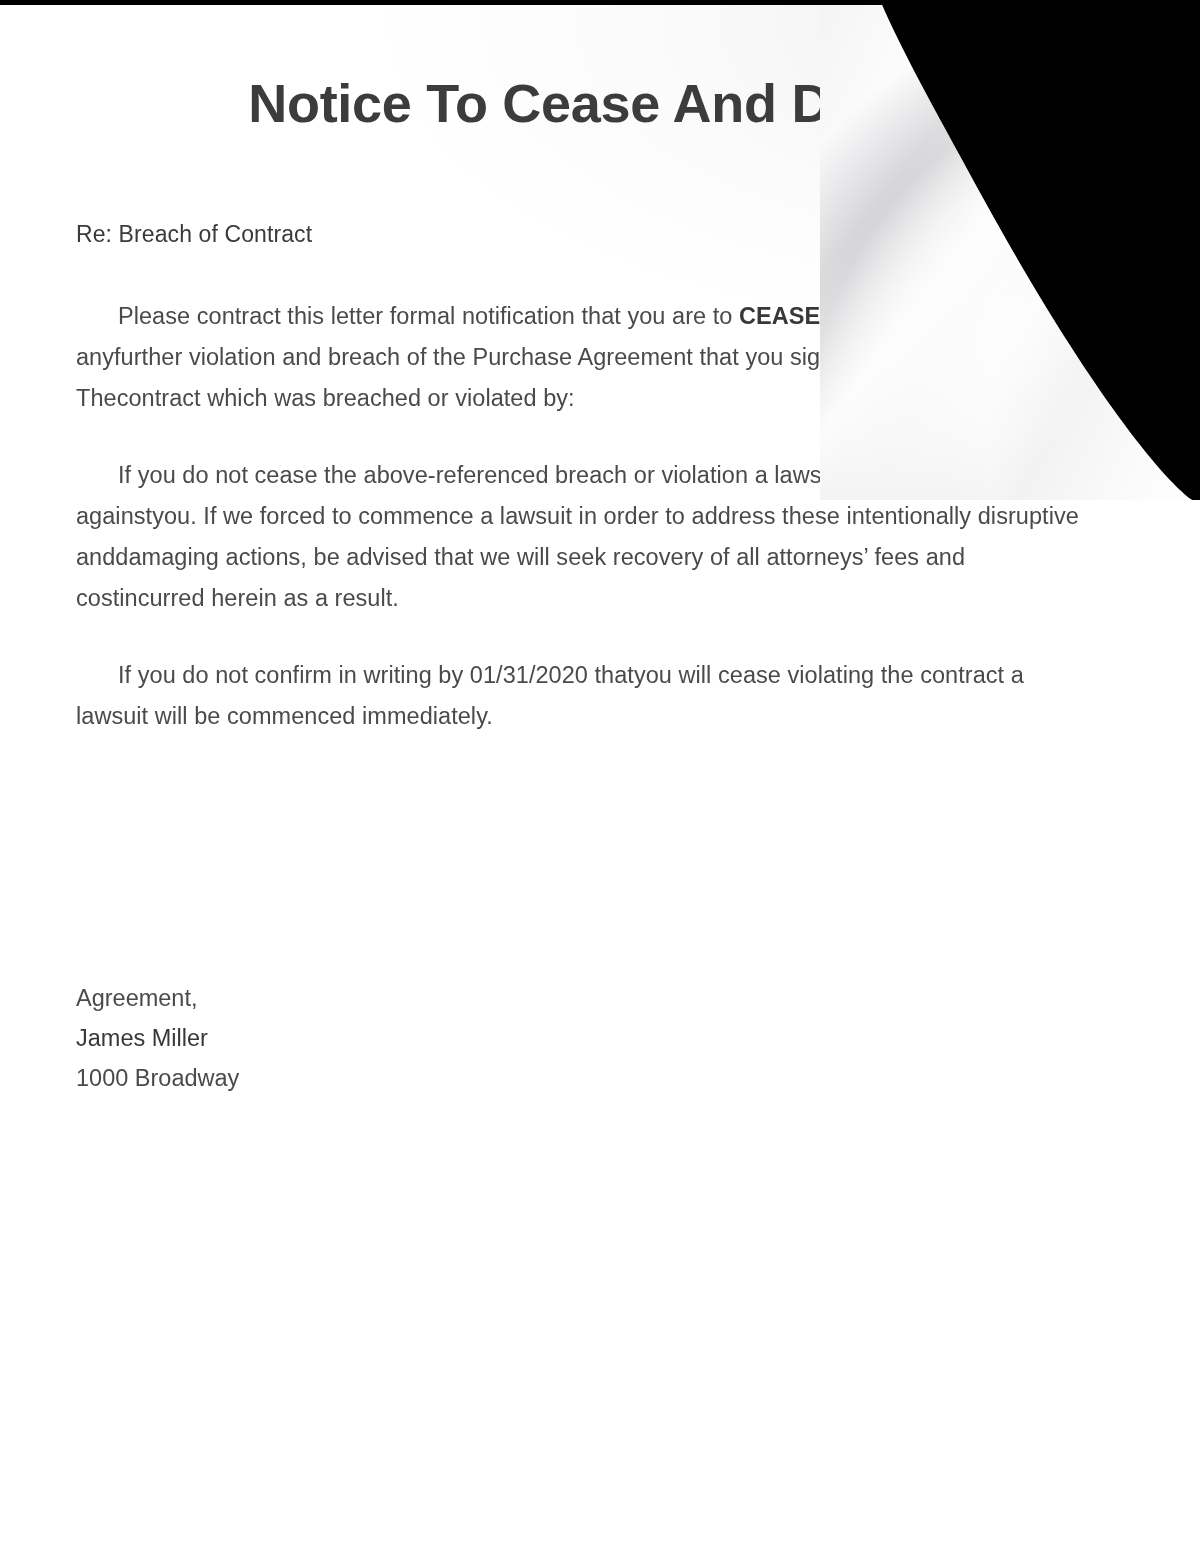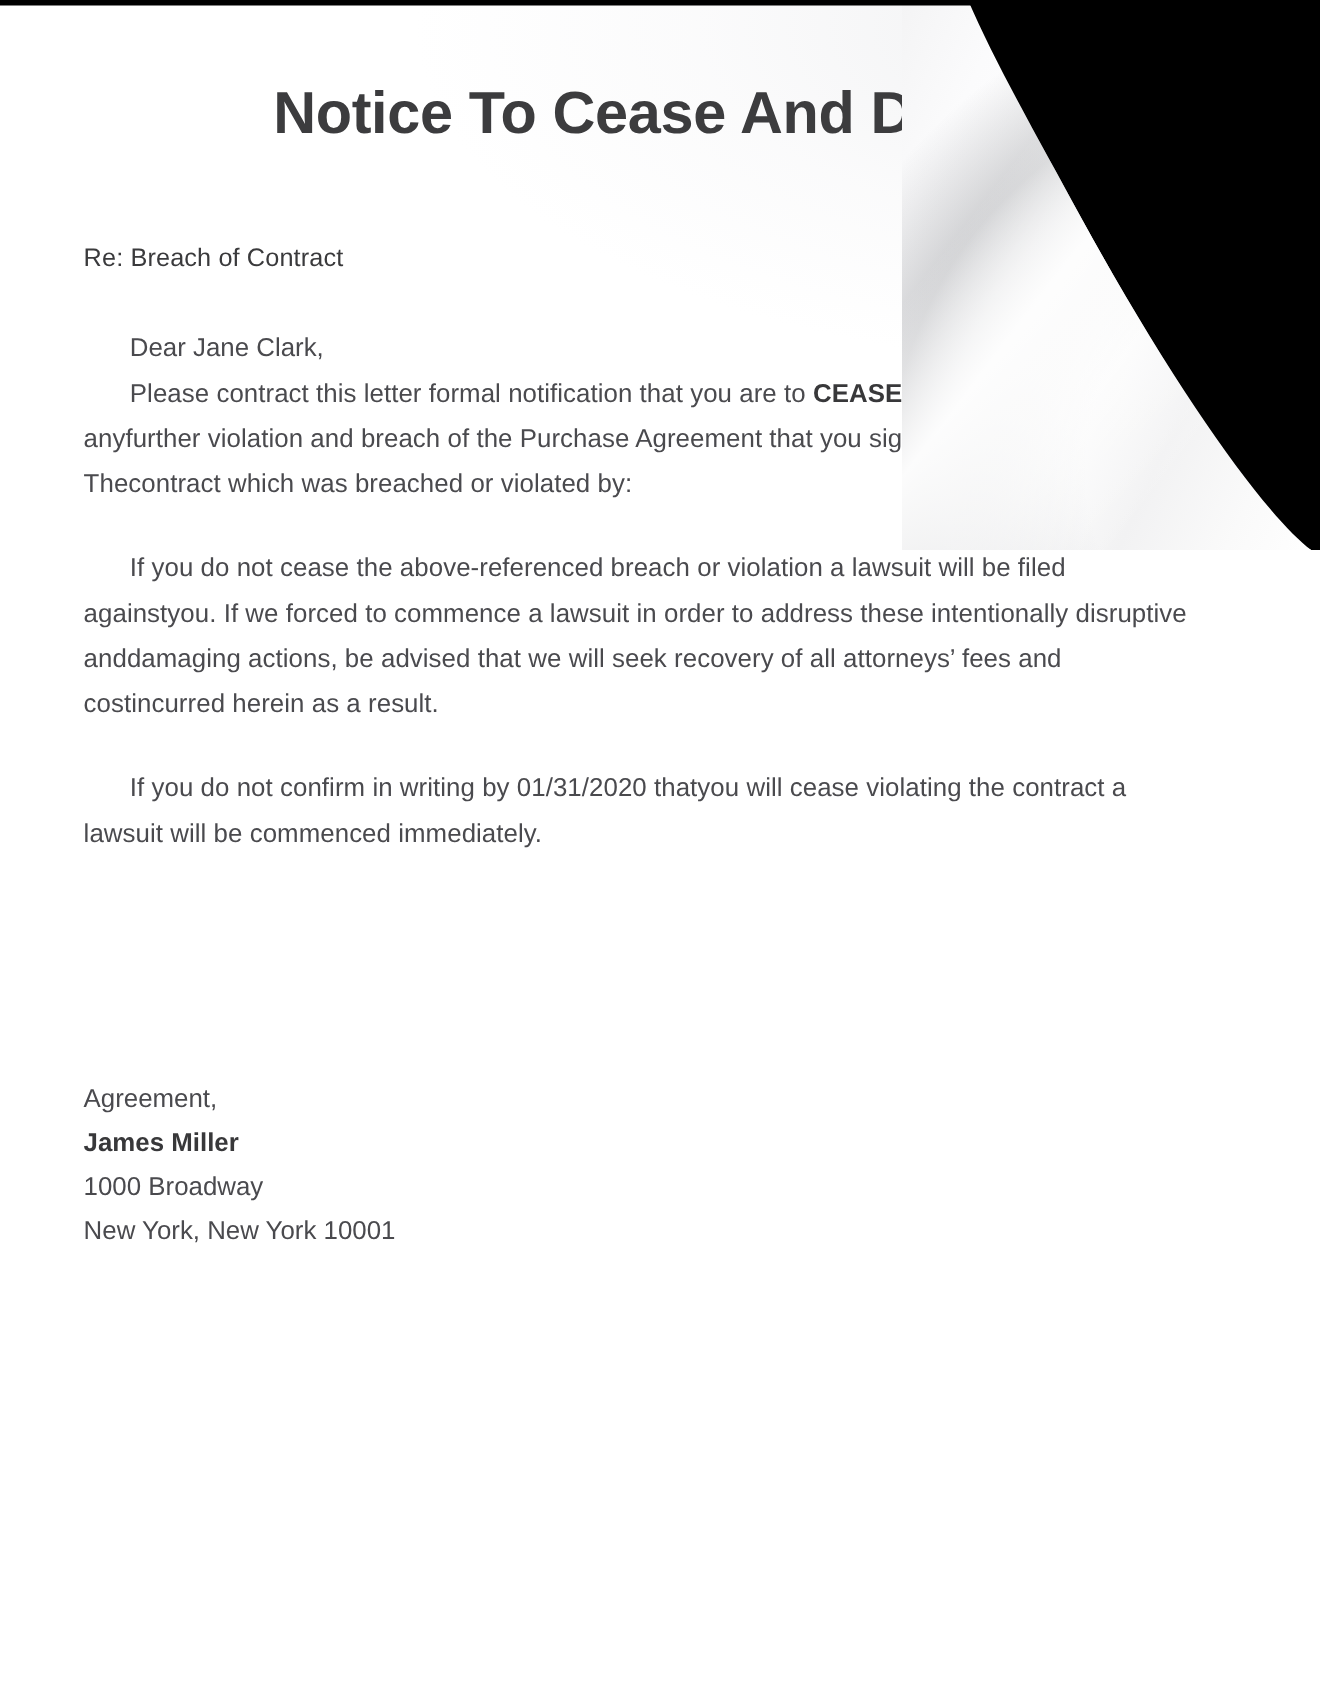--- a/index.html
+++ b/index.html
@@ -199,21 +199,21 @@
 
   .sign-block {
     position: absolute;
     top: 978px;
     left: 76px;
     font-size: 23.5px;
     line-height: 40px;
     color: #4a4a4e;
   }
   .sign-block .sign-name {
-    font-weight: 700;
+    font-weight: 400;
     color: #38383a;
   }
   .sign-block div { white-space: nowrap; }
 </style>
 </head>
 <body>
 
 <div id="page">
 
   <div class="sheet"></div>
@@ -222,37 +222,35 @@
   <div class="content">
 
     <div class="title-wrap">
       <span class="doc-title">Notice To Cease And Desist</span>
     </div>
 
     <div class="re-line">Re: Breach of Contract</div>
 
     <div class="body-block">
 
-      <p class="salutation">Dear Jane Clark,</p>
 
       <p class="para">
         <span>Please contract this letter formal notification that you are to </span><b>CEASE AND DESIST</b><span> from anyfurther violation and breach of the Purchase Agreement that you signed on 01/01/2020. Thecontract which was breached or violated by:</span>
       </p>
 
       <p class="para">If you do not cease the above-referenced breach or violation a lawsuit will be filed againstyou. If we forced to commence a lawsuit in order to address these intentionally disruptive anddamaging actions, be advised that we will seek recovery of all attorneys’ fees and costincurred herein as a result.</p>
 
 
       <p class="para tight">If you do not confirm in writing by 01/31/2020 thatyou will cease violating the contract a lawsuit will be commenced immediately.</p>
     </div>
 
     <div class="sign-block">
       <div>Agreement,</div>
       <div class="sign-name">James Miller</div>
       <div>1000 Broadway</div>
-      <div>New York, New York 10001</div>
     </div>
   </div>
 
   <div class="curl-cast-shadow"></div>
   <div class="fold-shadow"></div>
   <div class="corner-void"></div>
   <div class="curl-back"></div>
   <div class="curl-sheen"></div>
 
   <div class="top-band"></div>

